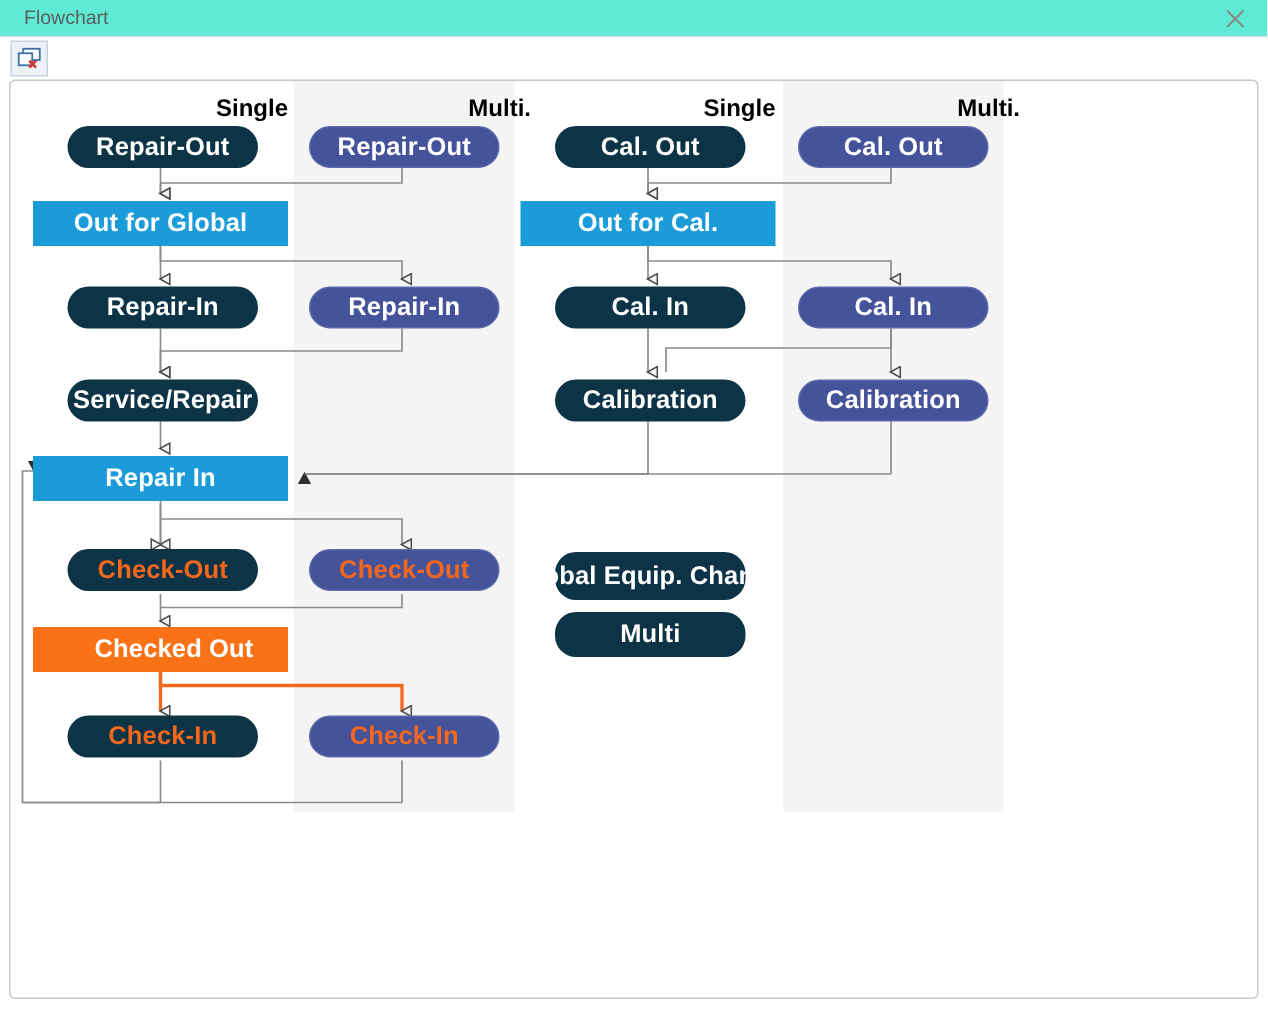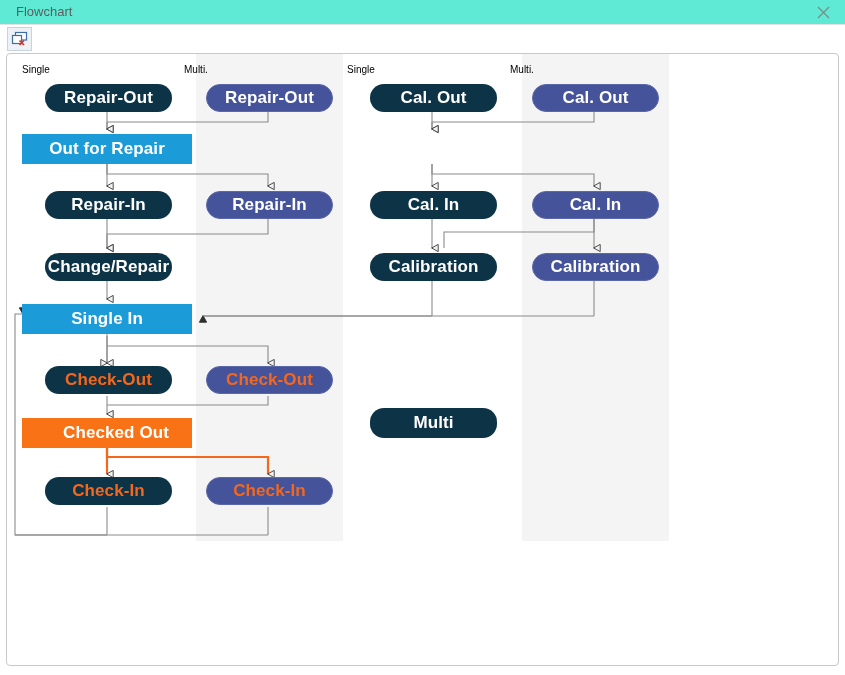--- a/index.html
+++ b/index.html
@@ -81,24 +81,24 @@
 
   
   .band {
     position: absolute;
     background: #f4f4f4;
   }
 
   
   .col-header {
     position: absolute;
-    font-size: 10px;
-    font-weight: normal;
+    font-size: 16px;
+    font-weight: bold;
     color: #000000;
-    text-align: left;
+    text-align: right;
     white-space: nowrap;
   }
 
   
   .node {
     position: absolute;
     display: flex;
     align-items: center;
     justify-content: center;
     box-sizing: border-box;
@@ -235,36 +235,38 @@
           <path d="M100,394 L100,420" marker-end="url(#ahead-o)"></path>
           <path d="M100,394 L100,403 L261,403 L261,420" marker-end="url(#ahead-o)"></path>
         </g>
       </svg>
 
       <div class="node pill n-dark" style="left:38px; top:30px; width:127px; height:28px;">Repair-Out</div>
       <div class="node pill n-slate" style="left:199px; top:30px; width:127px; height:28px;">Repair-Out</div>
       <div class="node pill n-dark" style="left:363px; top:30px; width:127px; height:28px;">Cal. Out</div>
       <div class="node pill n-slate" style="left:525px; top:30px; width:127px; height:28px;">Cal. Out</div>
 
-      <div class="node rect n-cyan" style="left:15px; top:80px; width:170px; height:30px;">Out for Repair</div>
+      <div class="node rect n-cyan" style="left:15px; top:80px; width:170px; height:30px;">Out for Global</div>
+      <div class="node rect n-cyan" style="left:340px; top:80px; width:170px; height:30px;">Out for Cal.</div>
 
       <div class="node pill n-dark" style="left:38px; top:137px; width:127px; height:28px;">Repair-In</div>
       <div class="node pill n-slate" style="left:199px; top:137px; width:127px; height:28px;">Repair-In</div>
       <div class="node pill n-dark" style="left:363px; top:137px; width:127px; height:28px;">Cal. In</div>
       <div class="node pill n-slate" style="left:525px; top:137px; width:127px; height:28px;">Cal. In</div>
 
-      <div class="node pill n-dark" style="left:38px; top:199px; width:127px; height:28px;">Change/Repair</div>
+      <div class="node pill n-dark" style="left:38px; top:199px; width:127px; height:28px;">Service/Repair</div>
       <div class="node pill n-dark" style="left:363px; top:199px; width:127px; height:28px;">Calibration</div>
       <div class="node pill n-slate" style="left:525px; top:199px; width:127px; height:28px;">Calibration</div>
 
-      <div class="node rect n-cyan" style="left:15px; top:250px; width:170px; height:30px;">Single In</div>
+      <div class="node rect n-cyan" style="left:15px; top:250px; width:170px; height:30px;">Repair In</div>
 
       <div class="node pill n-dark t-orange" style="left:38px; top:312px; width:127px; height:28px;">Check-Out</div>
       <div class="node pill n-slate t-orange" style="left:199px; top:312px; width:127px; height:28px;">Check-Out</div>
 
+      <div class="node pill n-dark" style="left:363px; top:314px; width:127px; height:32px;">Global Equip. Change</div>
       <div class="node pill n-dark" style="left:363px; top:354px; width:127px; height:30px;">Multi</div>
 
       <div class="node rect n-orange" style="left:15px; top:364px; width:170px; height:30px;">Checked Out</div>
 
       <div class="node pill n-dark t-orange" style="left:38px; top:423px; width:127px; height:28px;">Check-In</div>
       <div class="node pill n-slate t-orange" style="left:199px; top:423px; width:127px; height:28px;">Check-In</div>
 
     </div>
   </div>
 </div>

